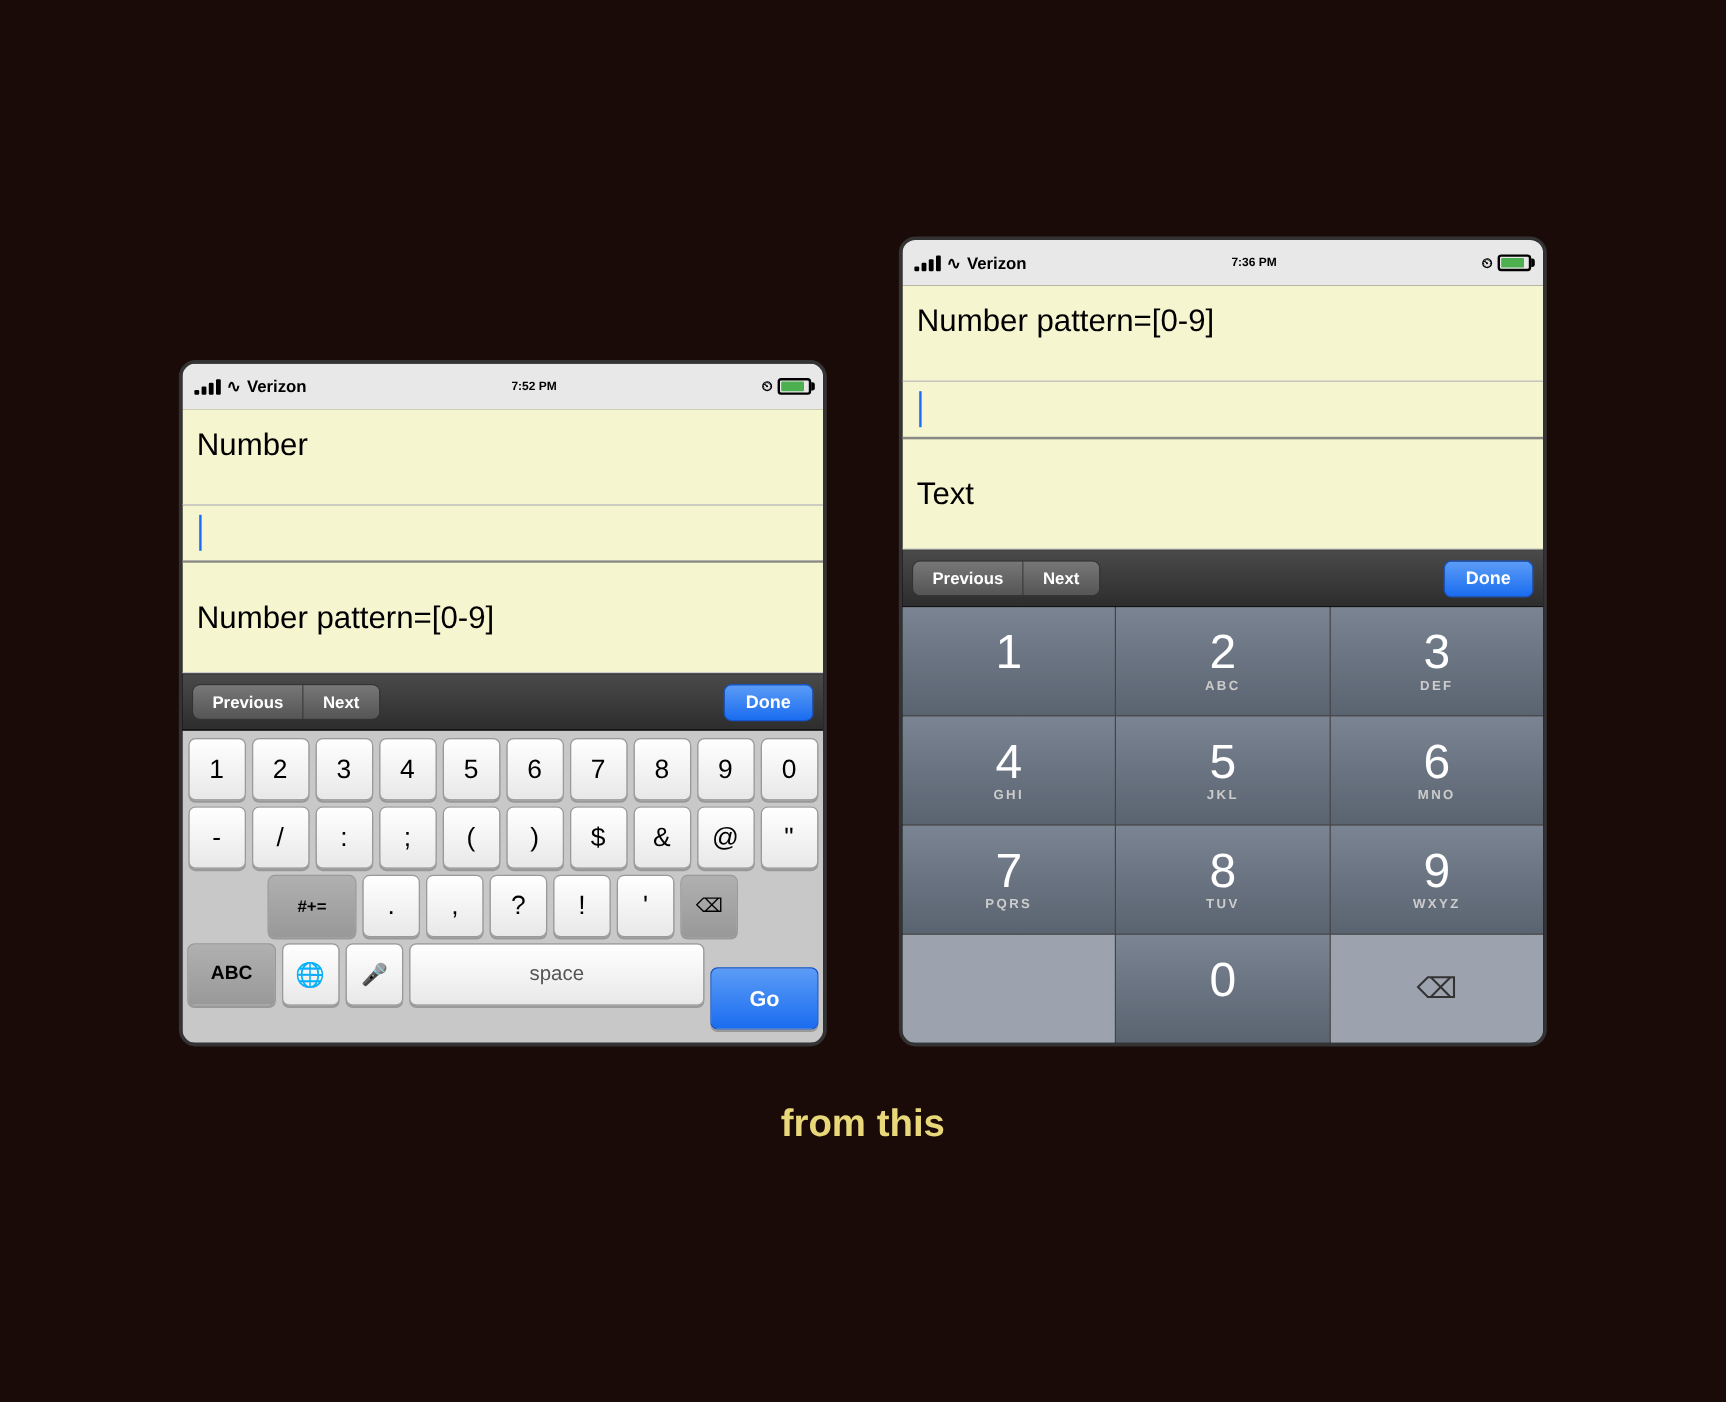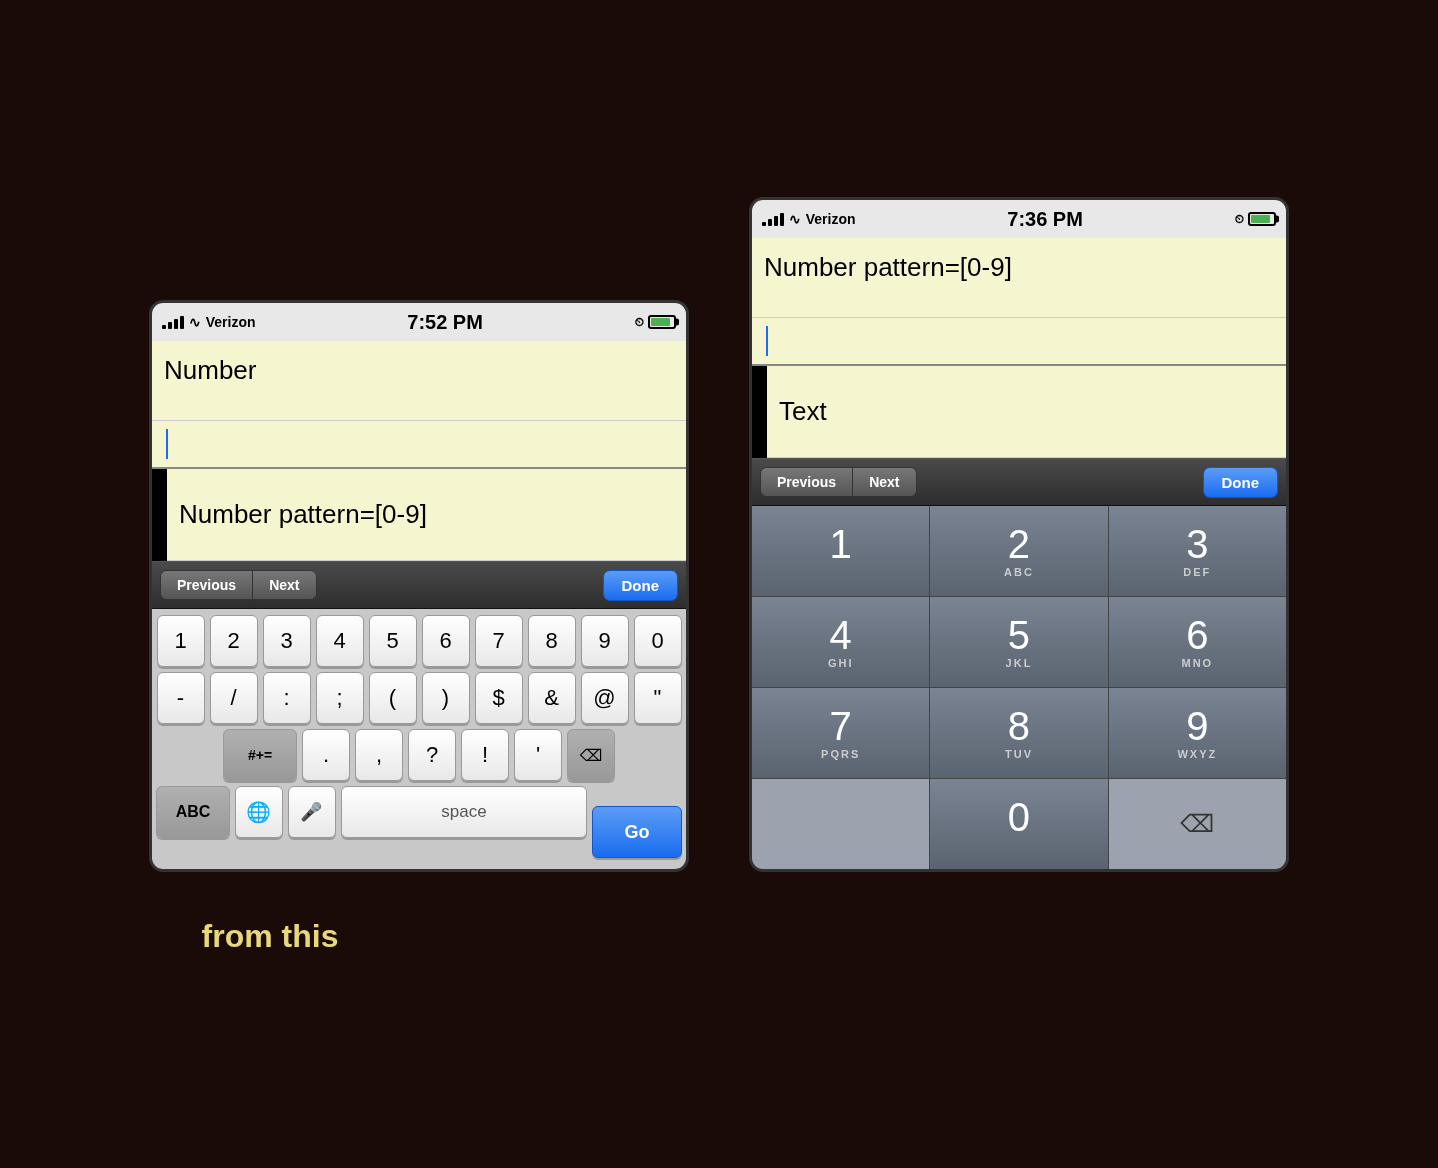--- a/index.html
+++ b/index.html
@@ -70,21 +70,21 @@
     .wifi-icon {
       font-size: 14px;
     }
 
     .carrier {
       font-size: 14px;
       font-weight: 600;
     }
 
     .status-center {
-      font-size: 20px;
+      font-size: 10px;
       font-weight: 600;
     }
 
     .status-right {
       display: flex;
       align-items: center;
       gap: 4px;
     }
 
     .alarm-icon {
@@ -140,21 +140,20 @@
       height: 30px;
       background: #1a6aff;
       margin-left: 2px;
       vertical-align: middle;
     }
 
     .input-area-tall {
       min-height: 90px;
       background: #f5f5d0;
       padding: 30px 12px;
-      margin-left: 15px;
     }
 
     
     .keyboard-toolbar {
       background: linear-gradient(180deg, #4a4a4a 0%, #2d2d2d 100%);
       height: 48px;
       display: flex;
       align-items: center;
       justify-content: space-between;
       padding: 6px 8px;
@@ -328,21 +327,21 @@
     }
 
     .delete-symbol {
       font-size: 24px;
       color: #333;
     }
 
     
     .caption-row {
       display: flex;
-      flex-direction: column;
+      flex-direction: row;
       gap: 60px;
       width: 100%;
       justify-content: center;
     }
 
     .caption {
       width: 540px;
       text-align: center;
       color: #e8d87a;
       font-size: 32px;

